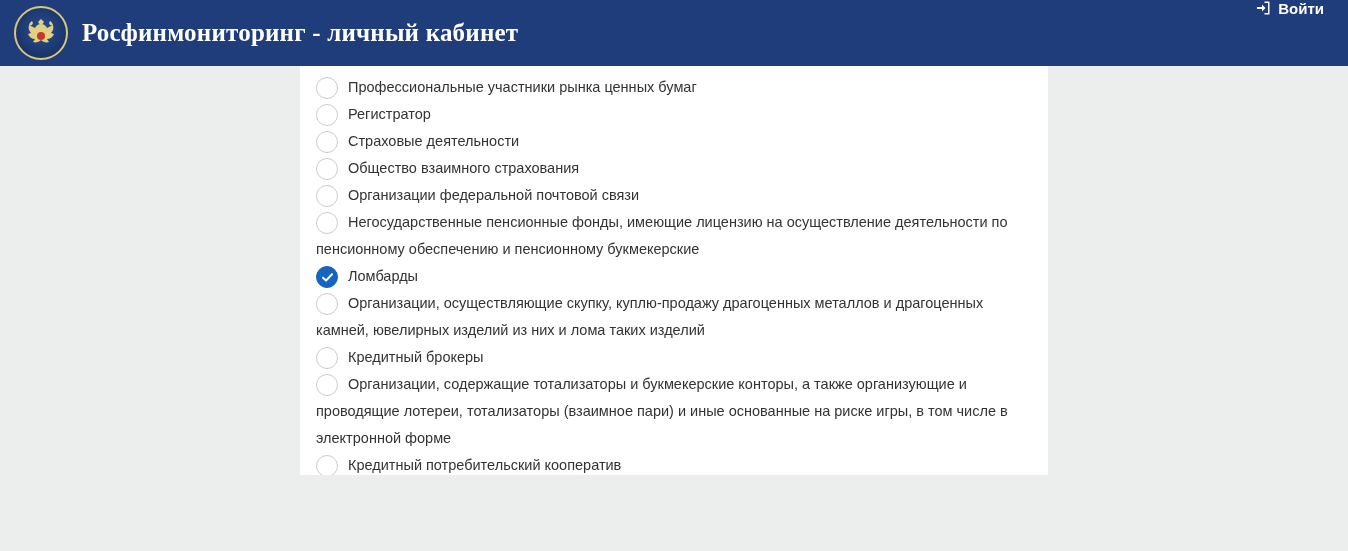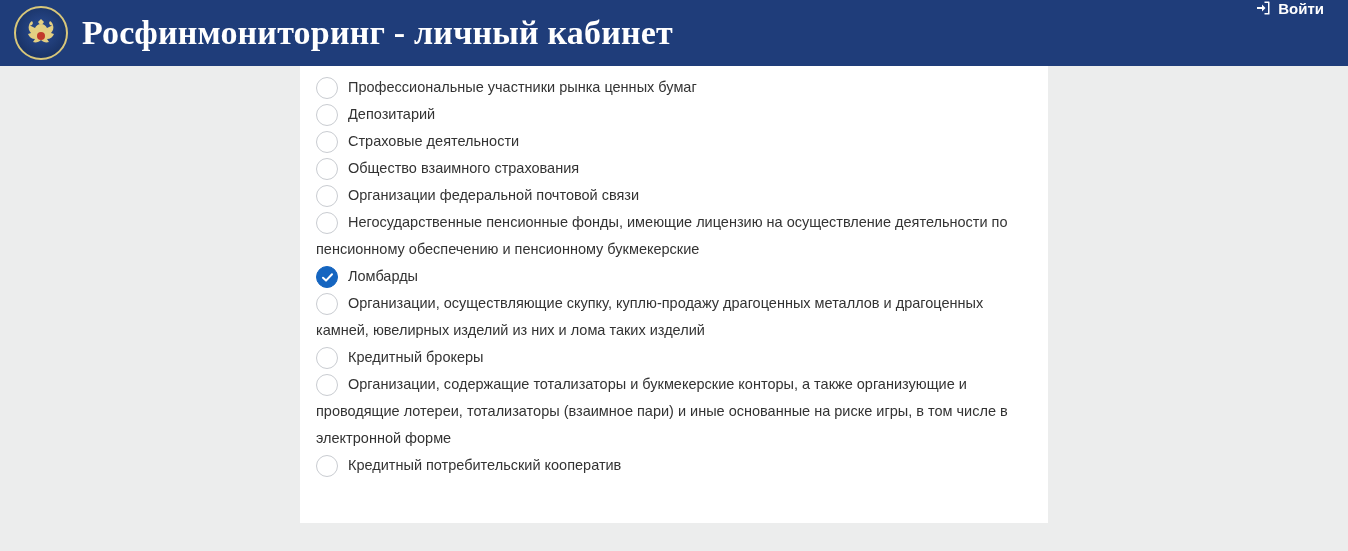--- a/index.html
+++ b/index.html
@@ -33,21 +33,21 @@
     border: 2px solid #d8c77a;
     display: flex;
     align-items: center;
     justify-content: center;
     flex: none;
     box-sizing: border-box;
   }
   .emblem svg { display: block; }
   .header-title {
     color: #ffffff;
-    font-size: 34px;
+    font-size: 25px;
     font-weight: bold;
     font-family: "Liberation Serif", serif;
     letter-spacing: 0.2px;
     white-space: nowrap;
   }
   .login-area {
     position: absolute;
     right: 24px;
     top: 0;
     height: 72px;
@@ -65,21 +65,21 @@
     position: relative;
     height: 485px;
     background: #eceded;
     overflow: hidden;
   }
   .content-card {
     position: absolute;
     left: 300px;
     top: 0;
     width: 748px;
-    height: 457px;
+    height: 409px;
     background: #ffffff;
     box-sizing: border-box;
     padding: 8px 0 0 0;
     overflow: hidden;
   }
   .radio-list {
     padding-left: 16px;
     padding-right: 10px;
   }
   .radio-mark {
@@ -153,21 +153,21 @@
   <div class="content-card">
     <div class="radio-list">
 
       <div class="radio-item">
         <span class="radio-mark"></span>
         <span class="radio-text">Профессиональные участники рынка ценных бумаг</span>
       </div>
 
       <div class="radio-item">
         <span class="radio-mark"></span>
-        <span class="radio-text">Депозитарий</span>
+        <span class="radio-text">Регистратор</span>
       </div>
 
 
       <div class="radio-item">
         <span class="radio-mark"></span>
         <span class="radio-text">Страховые деятельности</span>
       </div>
 
       <div class="radio-item">
         <span class="radio-mark"></span>

